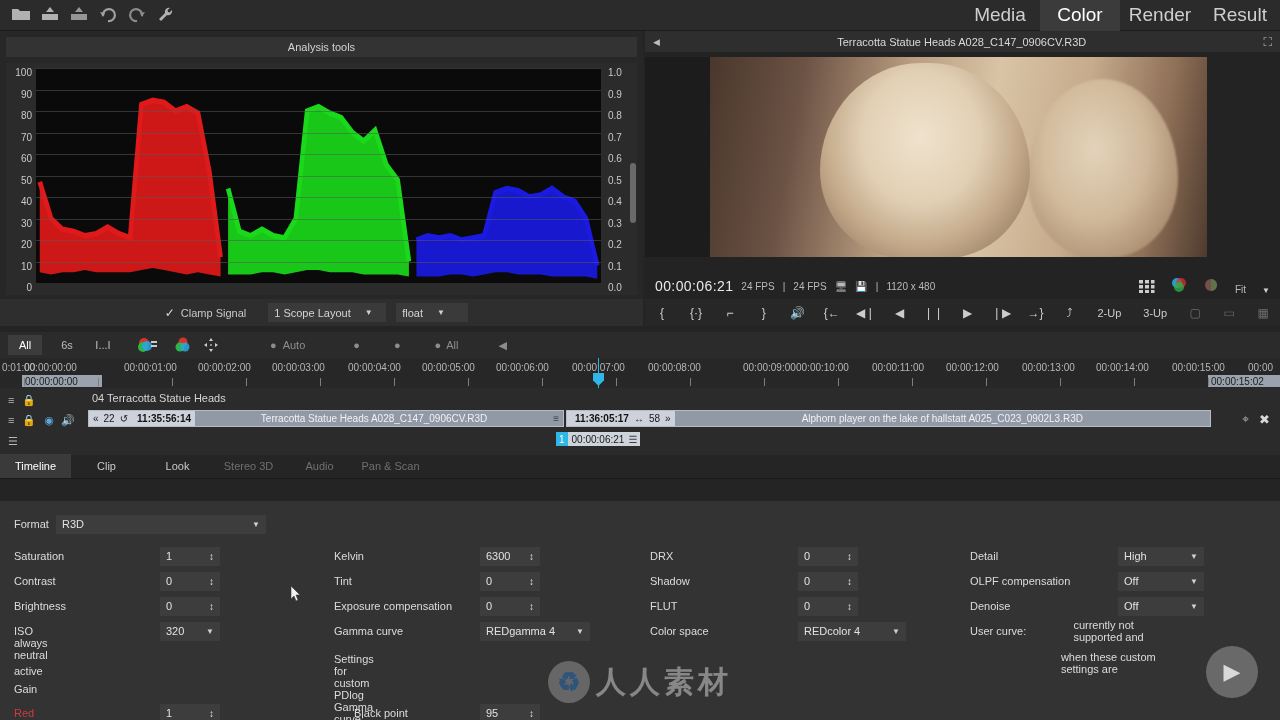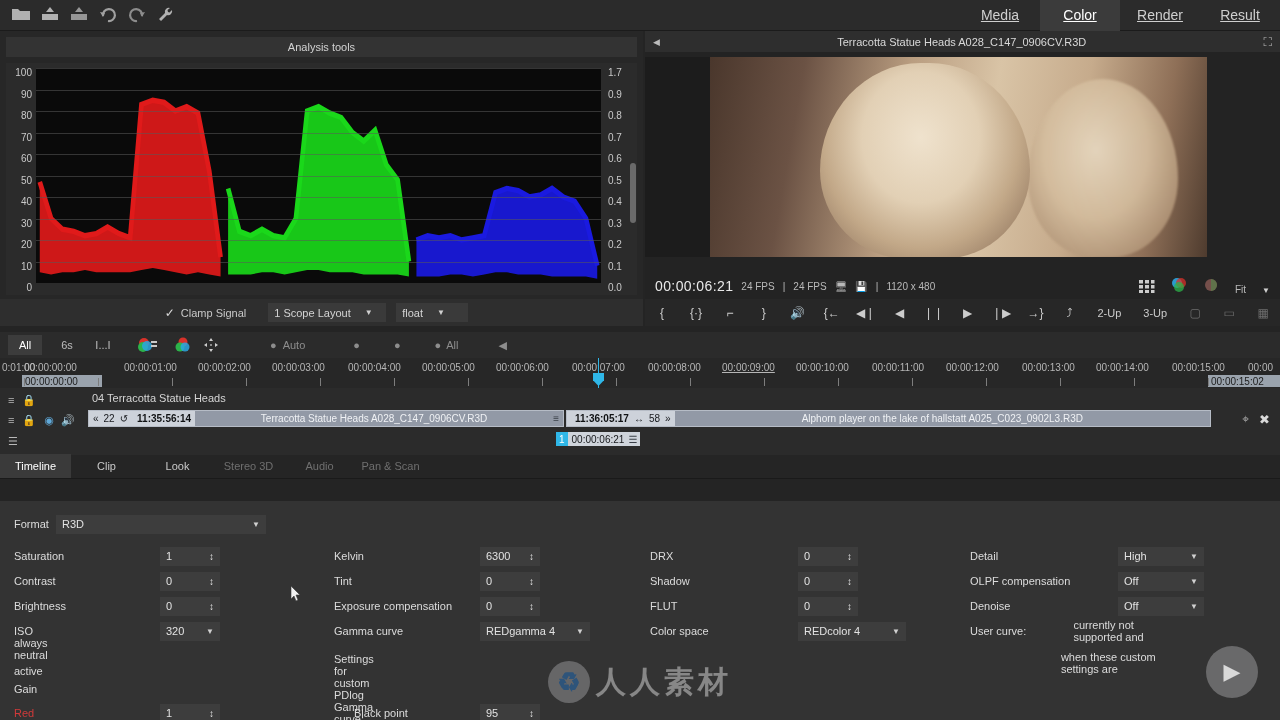--- a/index.html
+++ b/index.html
@@ -18,21 +18,21 @@
     position: absolute; top: 0; left: 0; width: 1280px; height: 31px;
     background: #2b2b2b; border-bottom: 1px solid #1b1b1b;
     display: flex; align-items: center;
   }
   .topicons { display: flex; align-items: center; gap: 7px; padding-left: 10px; }
   .ticon { width: 22px; height: 20px; position: relative; opacity: .85; }
   .ticon svg { display: block; }
   .topnav { margin-left: auto; display: flex; height: 31px; }
   .topnav div {
     width: 80px; display: flex; align-items: center; justify-content: center;
-    font-size: 14px; color: #cfcfcf; height: 31px; text-decoration: underline;
+    font-size: 19px; color: #cfcfcf; height: 31px;
   }
   .topnav div.active { background: #3b3b3b; color: #ffffff; }
 
   
   .scopepanel {
     position: absolute; left: 0; top: 31px; width: 643px; height: 295px;
     background: #272727;
   }
   .scope-title {
     height: 20px; margin: 6px 6px 0 6px; background: #333333;
@@ -279,21 +279,21 @@
           <span style="top: 64.5px;">70</span>
           <span style="top: 86px;">60</span>
           <span style="top: 107.5px;">50</span>
           <span style="top: 129px;">40</span>
           <span style="top: 150.5px; text-align: center;">30</span>
           <span style="top: 172px;">20</span>
           <span style="top: 193.5px;">10</span>
           <span style="top: 215px;">0</span>
         </div>
       <div class="axis axis-r" id="axisR">
-          <span style="top: 0px;">1.7</span>
+          <span style="top: 0px;">1.0</span>
           <span style="top: 21.5px;">0.9</span>
           <span style="top: 43px;">0.8</span>
           <span style="top: 64.5px;">0.7</span>
           <span style="top: 86px;">0.6</span>
           <span style="top: 107.5px;">0.5</span>
           <span style="top: 129px;">0.4</span>
           <span style="top: 150.5px;">0.3</span>
           <span style="top: 172px;">0.2</span>
           <span style="top: 193.5px;">0.1</span>
           <span style="top: 215px;">0.0</span>
@@ -445,21 +445,21 @@
   <div class="rlabel" style="left: 2px;">0:01:00</div>
       <div class="rlabel" style="left: 24px;">00:00:00:00</div>
       <div class="rlabel" style="left: 124px;">00:00:01:00</div>
       <div class="rlabel" style="left: 198px;">00:00:02:00</div>
       <div class="rlabel" style="left: 272px;">00:00:03:00</div>
       <div class="rlabel" style="left: 348px;">00:00:04:00</div>
       <div class="rlabel" style="left: 422px;">00:00:05:00</div>
       <div class="rlabel" style="left: 496px;">00:00:06:00</div>
       <div class="rlabel" style="left: 572px;">00:00:07:00</div>
       <div class="rlabel" style="left: 648px;">00:00:08:00</div>
-      <div class="rlabel" style="left: 722px; text-decoration: underline;">00:00:09:00</div>
+      <div class="rlabel" style="left: 743px;">00:00:09:00</div>
       <div class="rlabel" style="left: 796px;">00:00:10:00</div>
       <div class="rlabel" style="left: 872px;">00:00:11:00</div>
       <div class="rlabel" style="left: 946px;">00:00:12:00</div>
       <div class="rlabel" style="left: 1022px;">00:00:13:00</div>
       <div class="rlabel" style="left: 1096px;">00:00:14:00</div>
       <div class="rlabel" style="left: 1172px;">00:00:15:00</div>
       <div class="rlabel" style="left: 1248px;">00:00</div>
       <div class="rtick" style="left: 24px;"></div>
       <div class="rtick" style="left: 98px;"></div>
       <div class="rtick" style="left: 172px;"></div>

